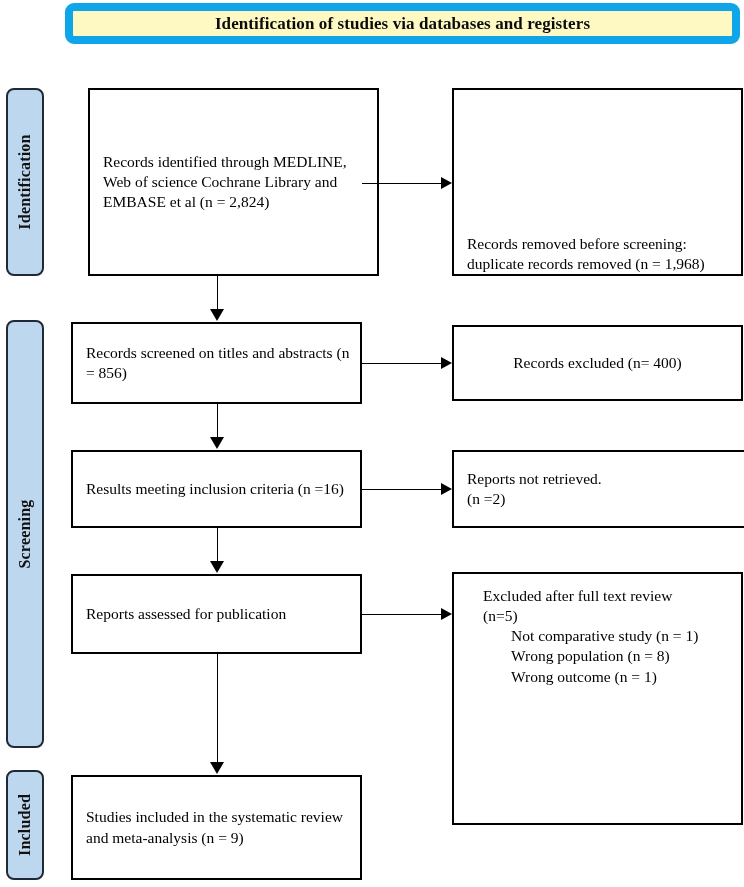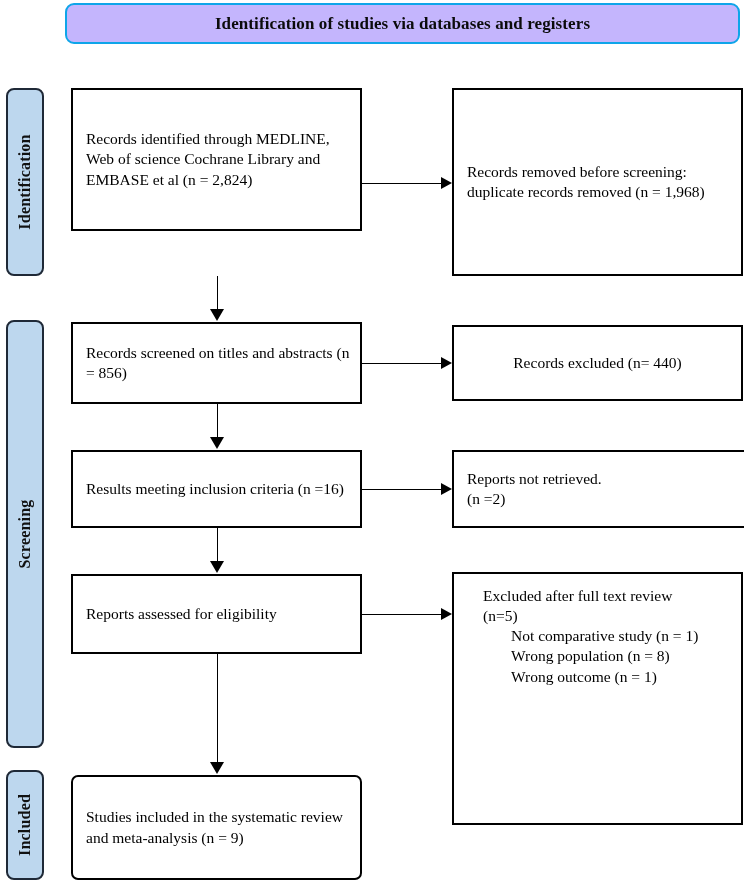--- a/index.html
+++ b/index.html
@@ -17,22 +17,22 @@
     background: #ffffff;
   }
 
   
   .header-banner {
     position: absolute;
     left: 65px;
     top: 3px;
     width: 675px;
     height: 41px;
-    background: #c4b5fd;
-    border: 2px solid #0ea5e9;
+    background: #fef9c3;
+    border: 8px solid #0ea5e9;
     border-radius: 9px;
     display: flex;
     align-items: center;
     justify-content: center;
   }
   .header-banner .htext {
     font-size: 17px;
     font-weight: bold;
     color: #0b0b0b;
     letter-spacing: 0.1px;
@@ -80,28 +80,28 @@
   }
   .fbox.center .btext {
     text-align: center;
     padding: 0 8px;
   }
   .sub-list {
     padding-left: 28px;
   }
 
   
-  #box-identified  { left: 71px;  top: 88px;  width: 291px; height: 143px; }
+  #box-identified  { left: 88px;  top: 88px;  width: 291px; height: 188px; }
   #box-screened    { left: 71px;  top: 322px; width: 291px; height: 82px; }
   #box-results     { left: 71px;  top: 450px; width: 291px; height: 78px; }
   #box-assessed    { left: 71px;  top: 574px; width: 291px; height: 80px; }
-  #box-included    { left: 71px;  top: 775px; width: 291px; height: 105px; border-radius: 7px; }
-
-  
-  #box-removed     { left: 452px; top: 88px;  width: 291px; height: 188px; }
+  #box-included    { left: 71px;  top: 775px; width: 291px; height: 105px; }
+
+  
+  #box-removed     { left: 452px; top: 88px;  width: 291px; height: 188px; align-items: flex-end; }
   #box-excluded840 { left: 452px; top: 325px; width: 291px; height: 76px; }
   #box-notretr     { left: 452px; top: 450px; width: 341px; height: 78px; }
   #box-exclfull    { left: 452px; top: 572px; width: 291px; height: 253px;
                      align-items: flex-start; }
   #box-exclfull .btext { padding-top: 12px; padding-left: 29px; }
 
   
   .hline {
     position: absolute;
     height: 0;
@@ -174,37 +174,37 @@
 
   <div class="fbox" id="box-removed">
     <div class="btext">Records removed before screening: duplicate records removed (n = 1,968)</div>
   </div>
 
   <div class="fbox" id="box-screened">
     <div class="btext">Records screened on titles and abstracts (n = 856)</div>
   </div>
 
   <div class="fbox center" id="box-excluded840">
-    <div class="btext">Records excluded (n= 440)</div>
+    <div class="btext">Records excluded (n= 400)</div>
   </div>
 
   <div class="fbox" id="box-results">
     <div class="btext">Results meeting inclusion criteria (n =16)</div>
   </div>
 
   <div class="fbox" id="box-notretr">
     <div class="btext">
       <div>Reports not retrieved.</div>
       <div>(n =2)</div>
     </div>
   </div>
 
   <div class="fbox" id="box-assessed">
     <div class="btext">
-      <div>Reports assessed for eligibility</div>
+      <div>Reports assessed for publication</div>
     </div>
   </div>
 
   <div class="fbox" id="box-exclfull">
     <div class="btext">
       <div>Excluded after full text review</div>
       <div>(n=5)</div>
       <div class="sub-list">Not comparative study (n = 1)</div>
       <div class="sub-list">Wrong population (n = 8)</div>
       <div class="sub-list">Wrong outcome (n = 1)</div>

